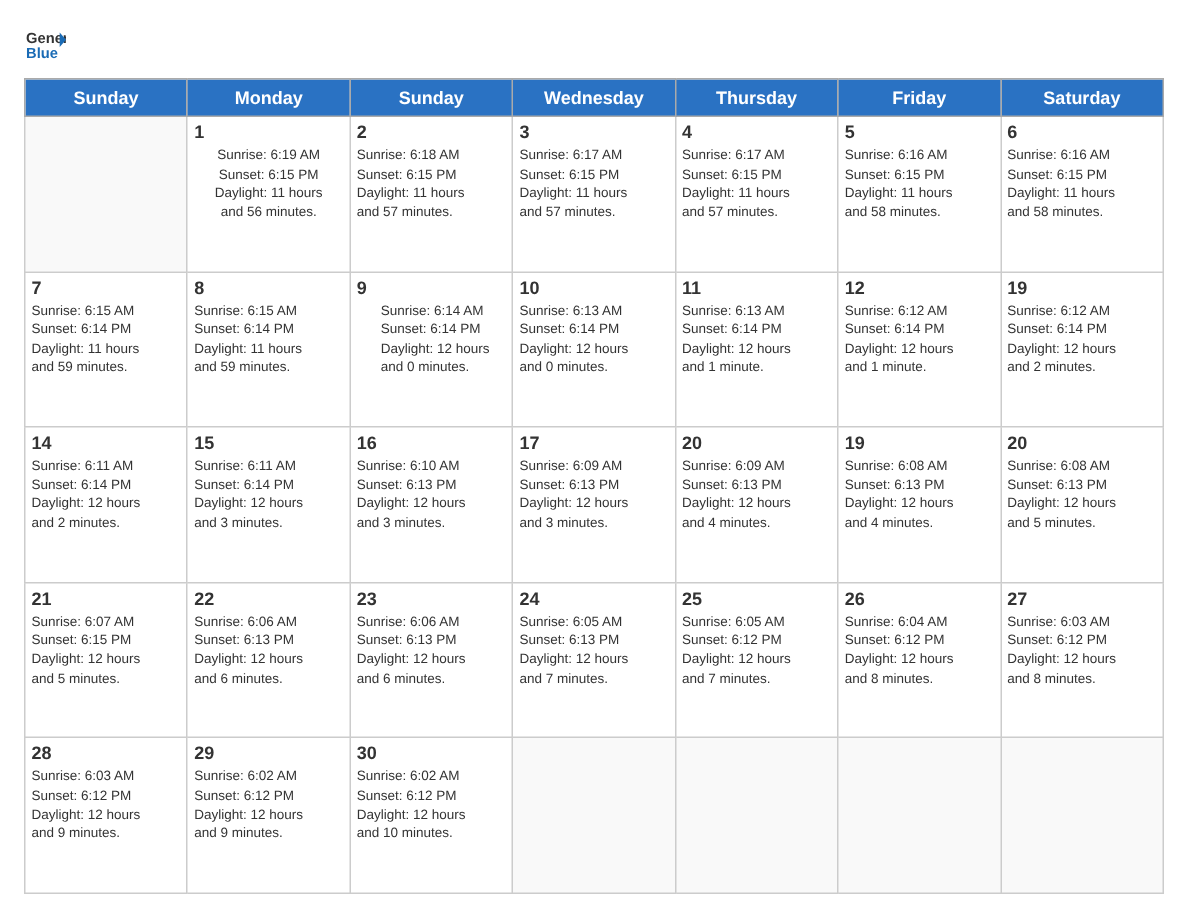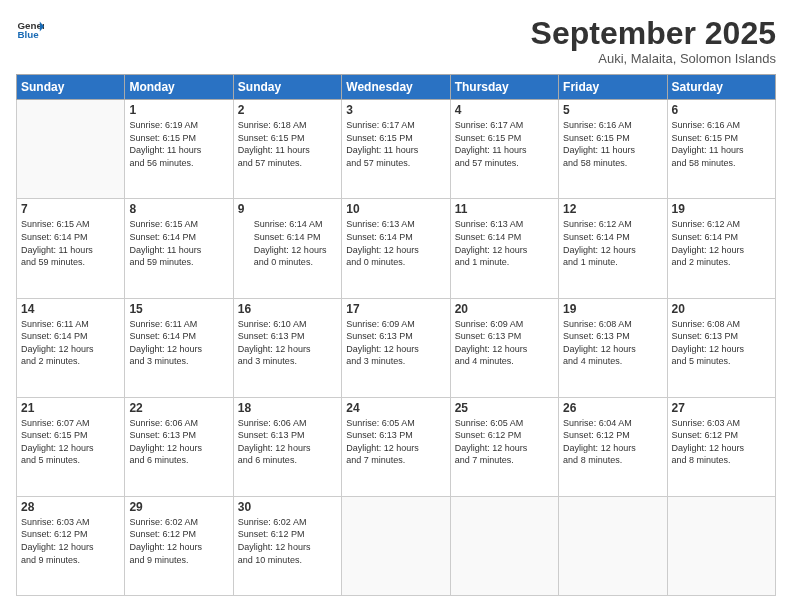--- a/index.html
+++ b/index.html
@@ -51,21 +51,21 @@
       border-collapse: collapse;
       width: 100%;
       table-layout: fixed;
     }
     .calendar th {
       background-color: #2a72c3;
       color: #fff;
       font-size: 12px;
       font-weight: bold;
       padding: 5px 4px;
-      text-align: left;
+      text-align: center;
       border: 1px solid #aaa;
     }
     .calendar td {
       border: 1px solid #ccc;
       vertical-align: top;
       padding: 3px 4px;
       font-size: 9.5px;
       color: #333;
       height: 88px;
     }
@@ -88,45 +88,41 @@
 <body>
 
 <div class="page">
   <div class="header">
     <div class="logo">
       <svg class="logo-icon" viewBox="0 0 40 40">
         <text x="2" y="18" font-size="14" font-weight="bold" fill="#333" font-family="Arial">General</text>
         <text x="2" y="32" font-size="14" font-weight="bold" fill="#1a6bb5" font-family="Arial">Blue</text>
         <polygon points="34,8 40,15 34,22" fill="#1a6bb5"></polygon>
       </svg>
-    </div>
-    <div class="title-block">
-      <div class="month-title">September 2025</div>
-      <div class="subtitle">Auki, Malaita, Solomon Islands</div>
     </div>
   </div>
 
   <table class="calendar">
     <thead>
       <tr>
         <th>Sunday</th>
         <th>Monday</th>
         <th>Sunday</th>
         <th>Wednesday</th>
         <th>Thursday</th>
         <th>Friday</th>
         <th>Saturday</th>
       </tr>
     </thead>
     <tbody id="calendar-body">
     <tr>
           <td class="empty-cell"></td>
           <td>
             <span class="day-num">1</span>
-            <div class="cell-text" style="white-space: pre-line;">Sunrise: 6:19 AM
+            <div class="cell-text" style="white-space: pre-line; text-align: center;">Sunrise: 6:19 AM
 Sunset: 6:15 PM
 Daylight: 11 hours
 and 56 minutes.</div>
           </td>
           <td>
             <span class="day-num">2</span>
             <div class="cell-text" style="white-space: pre-line;">Sunrise: 6:18 AM
 Sunset: 6:15 PM
 Daylight: 11 hours
 and 57 minutes.</div>
@@ -271,21 +267,21 @@
 and 5 minutes.</div>
           </td>
           <td>
             <span class="day-num">22</span>
             <div class="cell-text" style="white-space: pre-line;">Sunrise: 6:06 AM
 Sunset: 6:13 PM
 Daylight: 12 hours
 and 6 minutes.</div>
           </td>
           <td>
-            <span class="day-num">18</span>
+            <span class="day-num">23</span>
             <div class="cell-text" style="white-space: pre-line;">Sunrise: 6:06 AM
 Sunset: 6:13 PM
 Daylight: 12 hours
 and 6 minutes.</div>
           </td>
           <td>
             <span class="day-num">24</span>
             <div class="cell-text" style="white-space: pre-line;">Sunrise: 6:05 AM
 Sunset: 6:13 PM
 Daylight: 12 hours

